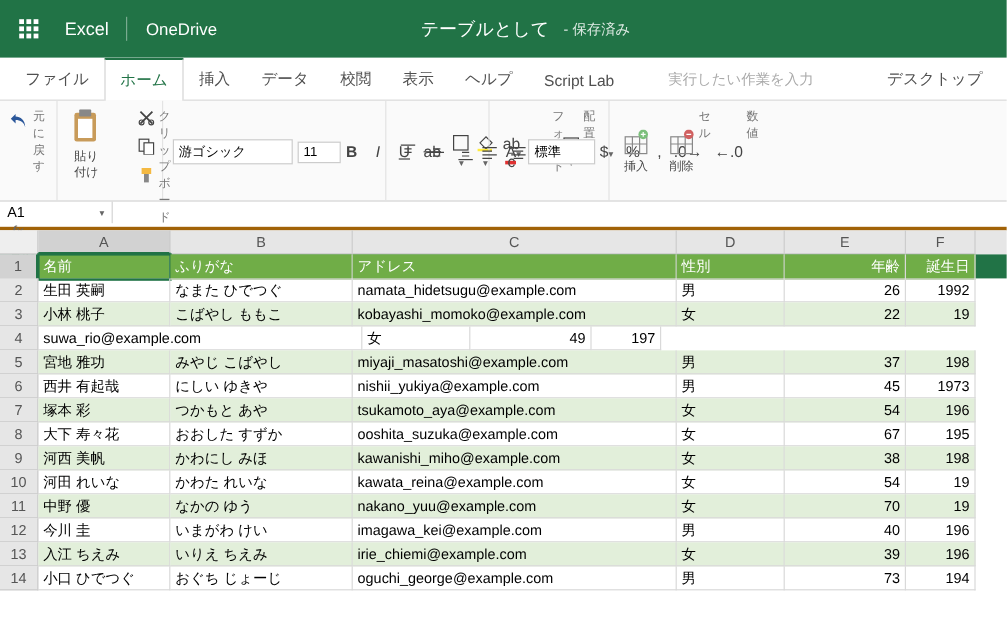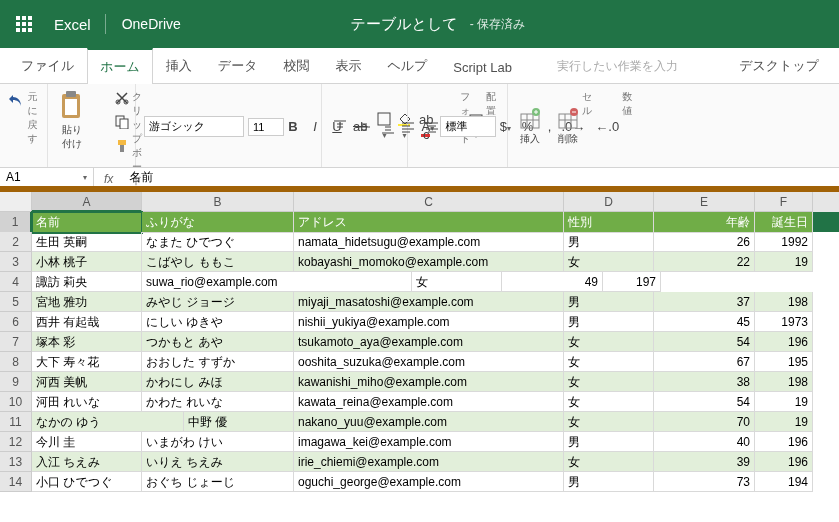--- a/index.html
+++ b/index.html
@@ -26,21 +26,21 @@
 .rgroup-label { text-align: center; font-size: 10px; color: #777; margin-top: 2px; }
 .rrow { display: flex; align-items: center; gap: 4px; }
 .rbtn { padding: 3px; border-radius: 2px; color: #444; font-size: 13px; cursor: pointer; min-width: 18px; text-align: center; }
 .rbtn.big { display: flex; flex-direction: column; align-items: center; font-size: 10px; color: #444; gap: 2px; }
 .rbtn svg { display: block; }
 .fsel { font-size: 11px; border: 1px solid #ccc; background: #fff; padding: 2px 4px; }
 .fsel.name { width: 100px; }
 .fsel.size { width: 36px; }
 .caret { font-size: 8px; color: #666; }
 
-.fbar { height: 24px; display: flex; align-items: flex-end; border-bottom: 6px solid #a16207; font-size: 12px; }
+.fbar { height: 24px; display: flex; align-items: flex-start; border-bottom: 3px solid #a16207; font-size: 12px; flex-direction: column; }
 .namebox { width: 94px; padding: 2px 6px; border-right: 1px solid #d4d4d4; height: 100%; display: flex; align-items: center; }
 .namebox .caret { margin-left: auto; }
 .fx { padding: 0 10px; font-style: italic; color: #666; }
 .fval { padding: 0 6px; }
 
 .grid-wrap { position: relative; }
 .colhead { display: flex; height: 20px; background: #e6e6e6; font-size: 12px; color: #555; }
 .rowhead-gap { width: 32px; border-right: 1px solid #ccc; border-bottom: 1px solid #ccc; background: #eee; }
 .col { border-right: 1px solid #ccc; border-bottom: 1px solid #ccc; text-align: center; line-height: 20px; }
 .col.sel { background: #d2d2d2; border-bottom: 2px solid #217346; }
@@ -292,30 +292,29 @@
         <div class="rh">3</div>
         <div class="cell cA">小林 桃子</div>
         <div class="cell cB">こばやし ももこ</div>
         <div class="cell cC">kobayashi_momoko@example.com</div>
         <div class="cell cD">女</div>
         <div class="cell cE">22</div>
         <div class="cell cF">19</div>
       </div>
       <div class="row">
         <div class="rh">4</div>
-        <div class="cell cA">諏訪 莉央</div>
         <div class="cell cC">suwa_rio@example.com</div>
         <div class="cell cD">女</div>
         <div class="cell cE">49</div>
         <div class="cell cF">197</div>
       </div>
       <div class="row stripe">
         <div class="rh">5</div>
         <div class="cell cA">宮地 雅功</div>
-        <div class="cell cB">みやじ ジョージ</div>
+        <div class="cell cB">みやじ こばやし</div>
         <div class="cell cC">miyaji_masatoshi@example.com</div>
         <div class="cell cD">男</div>
         <div class="cell cE">37</div>
         <div class="cell cF">198</div>
       </div>
       <div class="row">
         <div class="rh">6</div>
         <div class="cell cA">西井 有起哉</div>
         <div class="cell cB">にしい ゆきや</div>
         <div class="cell cC">nishii_yukiya@example.com</div>
@@ -354,22 +353,22 @@
         <div class="rh">10</div>
         <div class="cell cA">河田 れいな</div>
         <div class="cell cB">かわた れいな</div>
         <div class="cell cC">kawata_reina@example.com</div>
         <div class="cell cD">女</div>
         <div class="cell cE">54</div>
         <div class="cell cF">19</div>
       </div>
       <div class="row stripe">
         <div class="rh">11</div>
+        <div class="cell cA">中野 優</div>
         <div class="cell cB">なかの ゆう</div>
-        <div class="cell cA">中野 優</div>
         <div class="cell cC">nakano_yuu@example.com</div>
         <div class="cell cD">女</div>
         <div class="cell cE">70</div>
         <div class="cell cF">19</div>
       </div>
       <div class="row">
         <div class="rh">12</div>
         <div class="cell cA">今川 圭</div>
         <div class="cell cB">いまがわ けい</div>
         <div class="cell cC">imagawa_kei@example.com</div>

